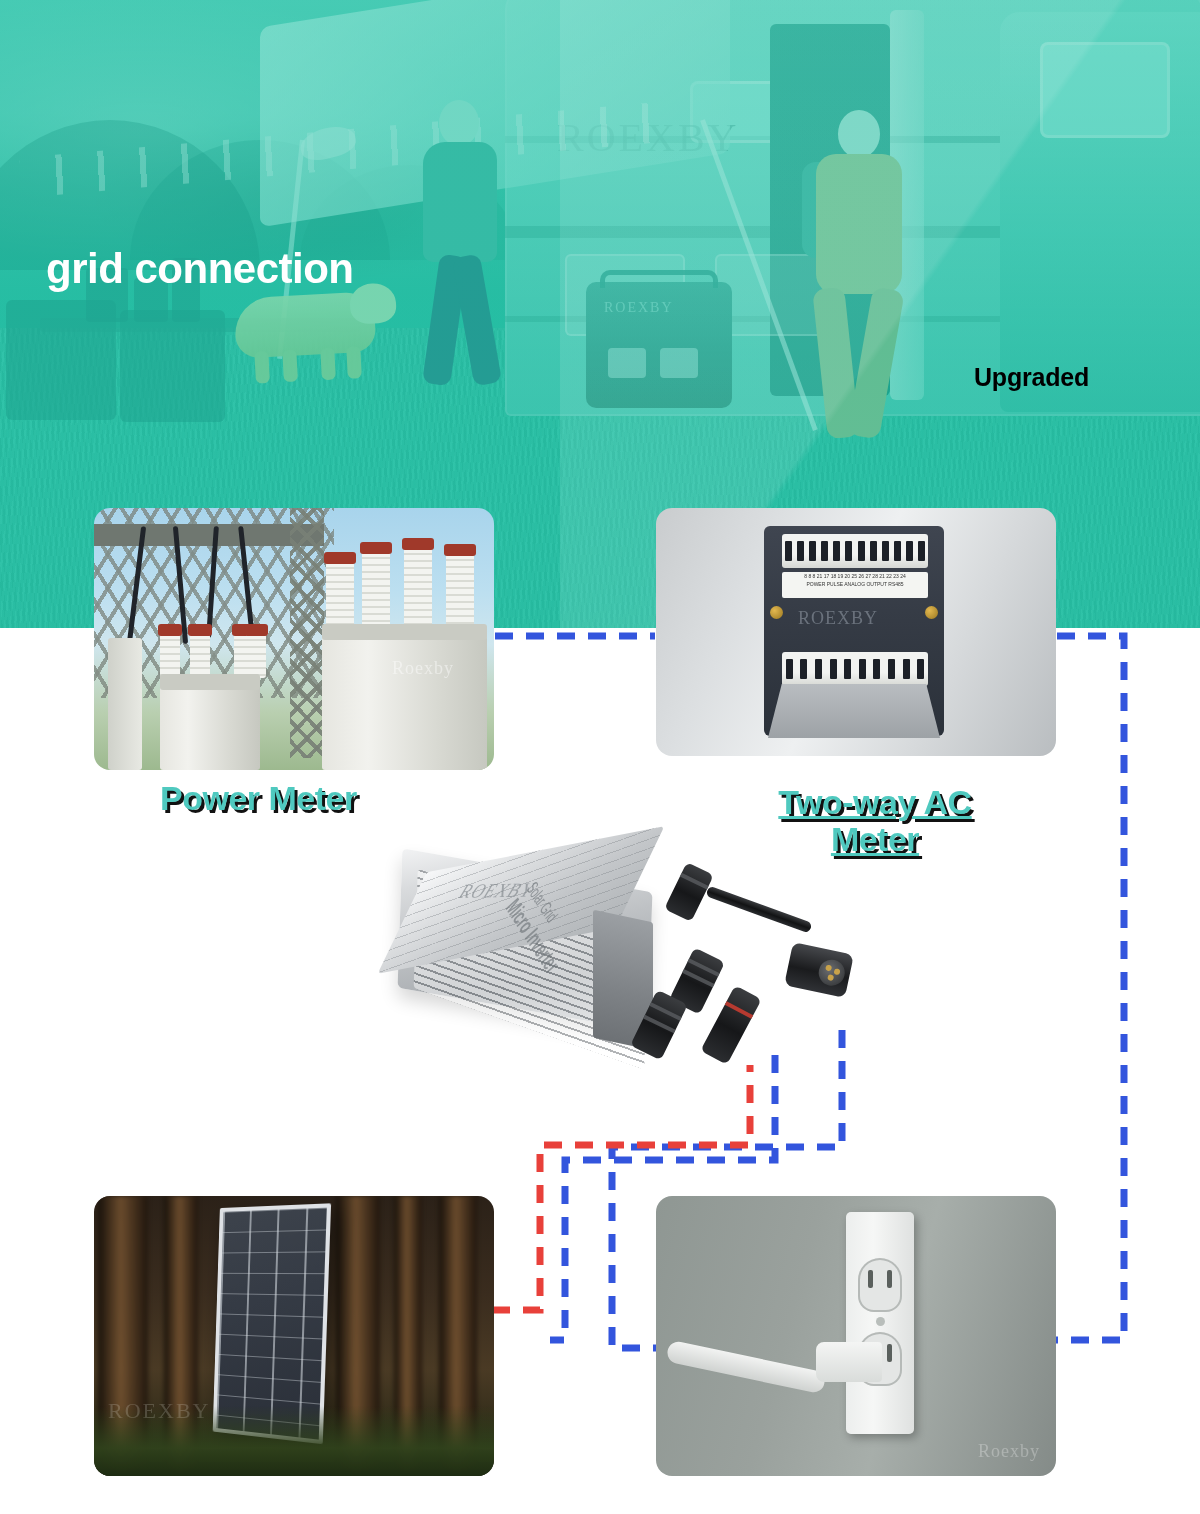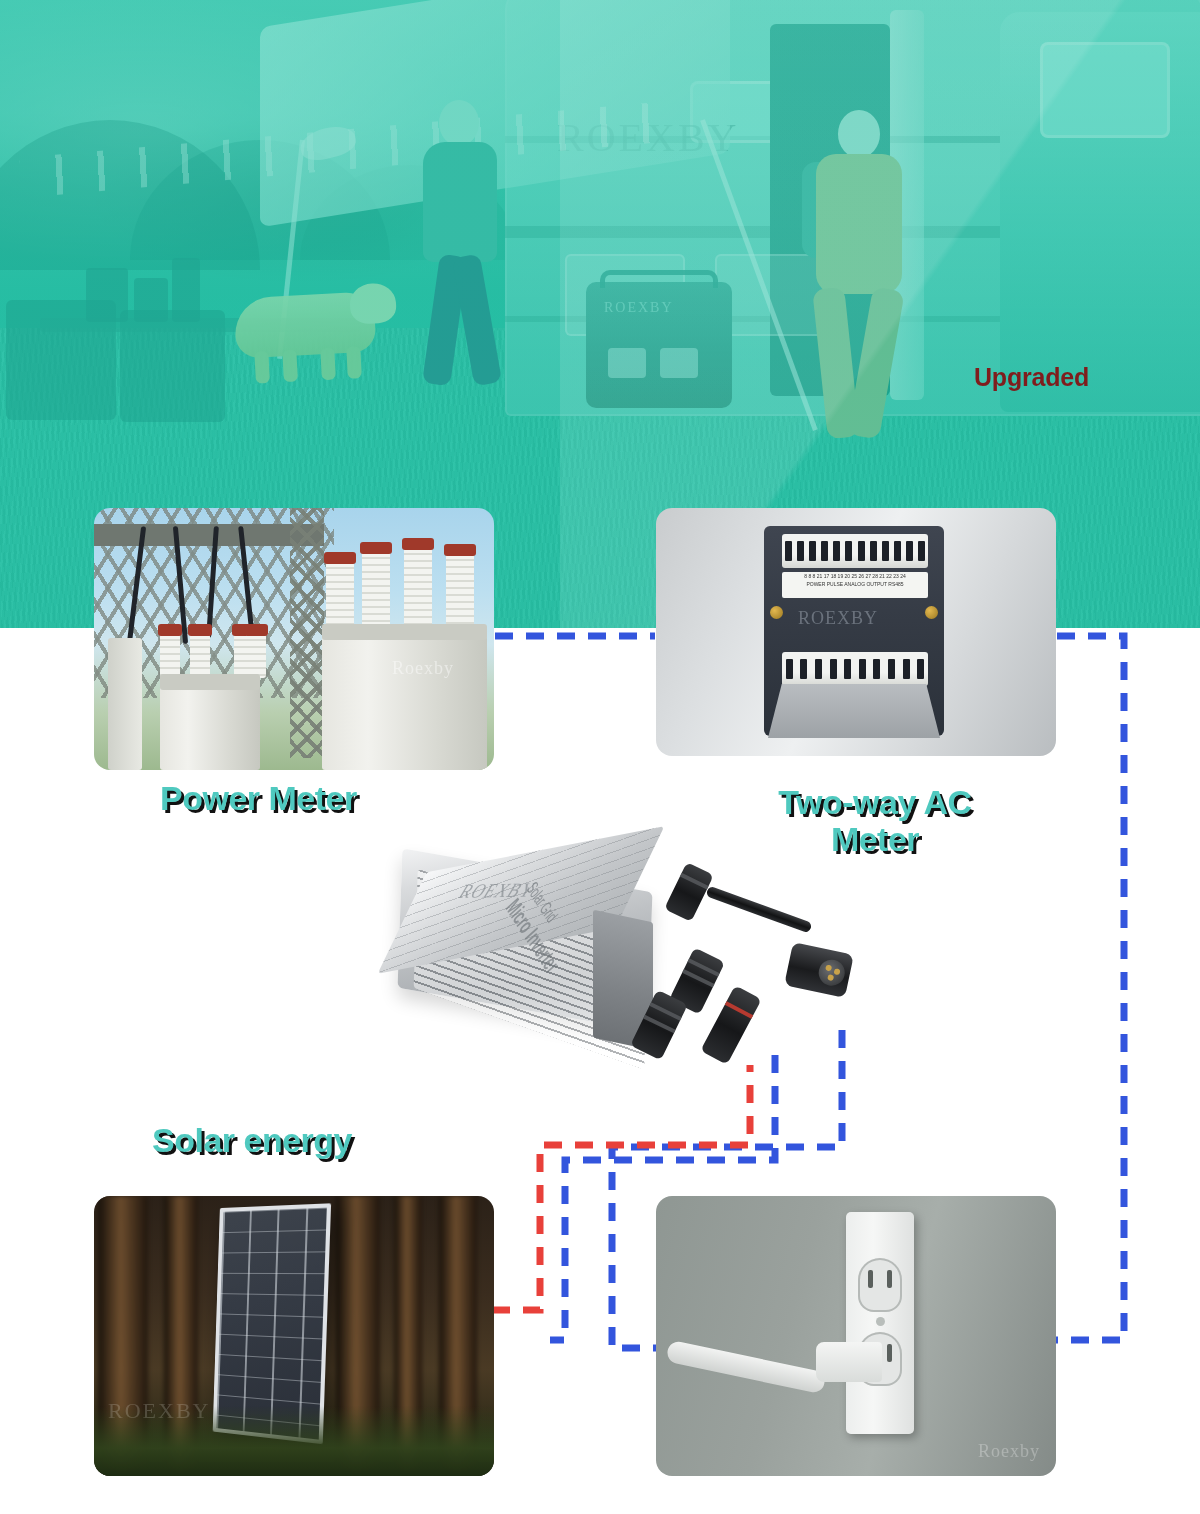--- a/index.html
+++ b/index.html
@@ -241,21 +241,21 @@
     font-weight: bold;
     color: #ffffff;
     letter-spacing: -0.5px;
     line-height: 1;
     z-index: 6;
   }
   .hero-badge {
     position: absolute; left: 974px; top: 363px;
     font-size: 25px;
     font-weight: bold;
-    color: #7f1d1d;
+    color: #000000;
     letter-spacing: -0.2px;
     z-index: 6;
   }
 
   
   .photo-card {
     position: absolute;
     border-radius: 16px;
     overflow: hidden;
     z-index: 4;
@@ -519,21 +519,21 @@
   .caption {
     position: absolute;
     font-weight: bold;
     color: #4fc9bf;
     text-shadow: 3px 3px 0 #111111;
     line-height: 1.08;
     z-index: 7;
     letter-spacing: -0.5px;
   }
   .cap-powergrid { left: 160px; top: 780px; font-size: 34px; }
-  .cap-meter { left: 730px; top: 784px; font-size: 34px; width: 290px; text-align: center; }
+  .cap-meter { left: 730px; top: 784px; font-size: 34px; width: 290px; text-align: center; text-decoration: underline; }
   .cap-feed { left: 848px; top: 1066px; font-size: 32px; width: 270px; }
   .cap-solar { left: 152px; top: 1122px; font-size: 34px; }
 </style>
 </head>
 <body>
 
 <div class="page">
 
   <div class="hero">
     <div class="hero-photo"></div>
@@ -597,20 +597,21 @@
     <div class="powerstation">
       <div class="handle"></div>
       <div class="ps-label">ROEXBY</div>
       <div class="ps-port" style="left:22px;"></div>
       <div class="ps-port" style="left:74px;"></div>
     </div>
 
     <div class="hero-wash"></div>
     <div class="hero-diag"></div>
 
+    <div class="hero-title">grid connection</div>
     <div class="hero-badge">Upgraded</div>
   </div>
 
   <svg class="wires" width="1200" height="1514" viewBox="0 0 1200 1514">
 
     <path d="M 495 636 L 655 636" fill="none" stroke="#3355dd" stroke-width="7" stroke-dasharray="18 13"></path>
 
     <path d="M 1057 636 L 1124 636 L 1124 1340 L 1002 1340" fill="none" stroke="#3355dd" stroke-width="7" stroke-dasharray="18 13"></path>
 
     <path d="M 842 1030 L 842 1147 L 612 1147 L 612 1348 L 684 1348" fill="none" stroke="#3355dd" stroke-width="7" stroke-dasharray="18 13"></path>
@@ -778,15 +779,14 @@
           <div class="outlet-slot" style="right:10px; top:12px;"></div>
         </div>
       </div>
       <div class="plug-body"></div>
       <div class="outlet-wm">Roexby</div>
     </div>
   </div>
 
   <div class="caption cap-powergrid">Power Meter</div>
   <div class="caption cap-meter">Two-way AC Meter</div>
-  <div class="caption cap-solar">Solar energy</div>
 
 </div>
 
 </body></html>

